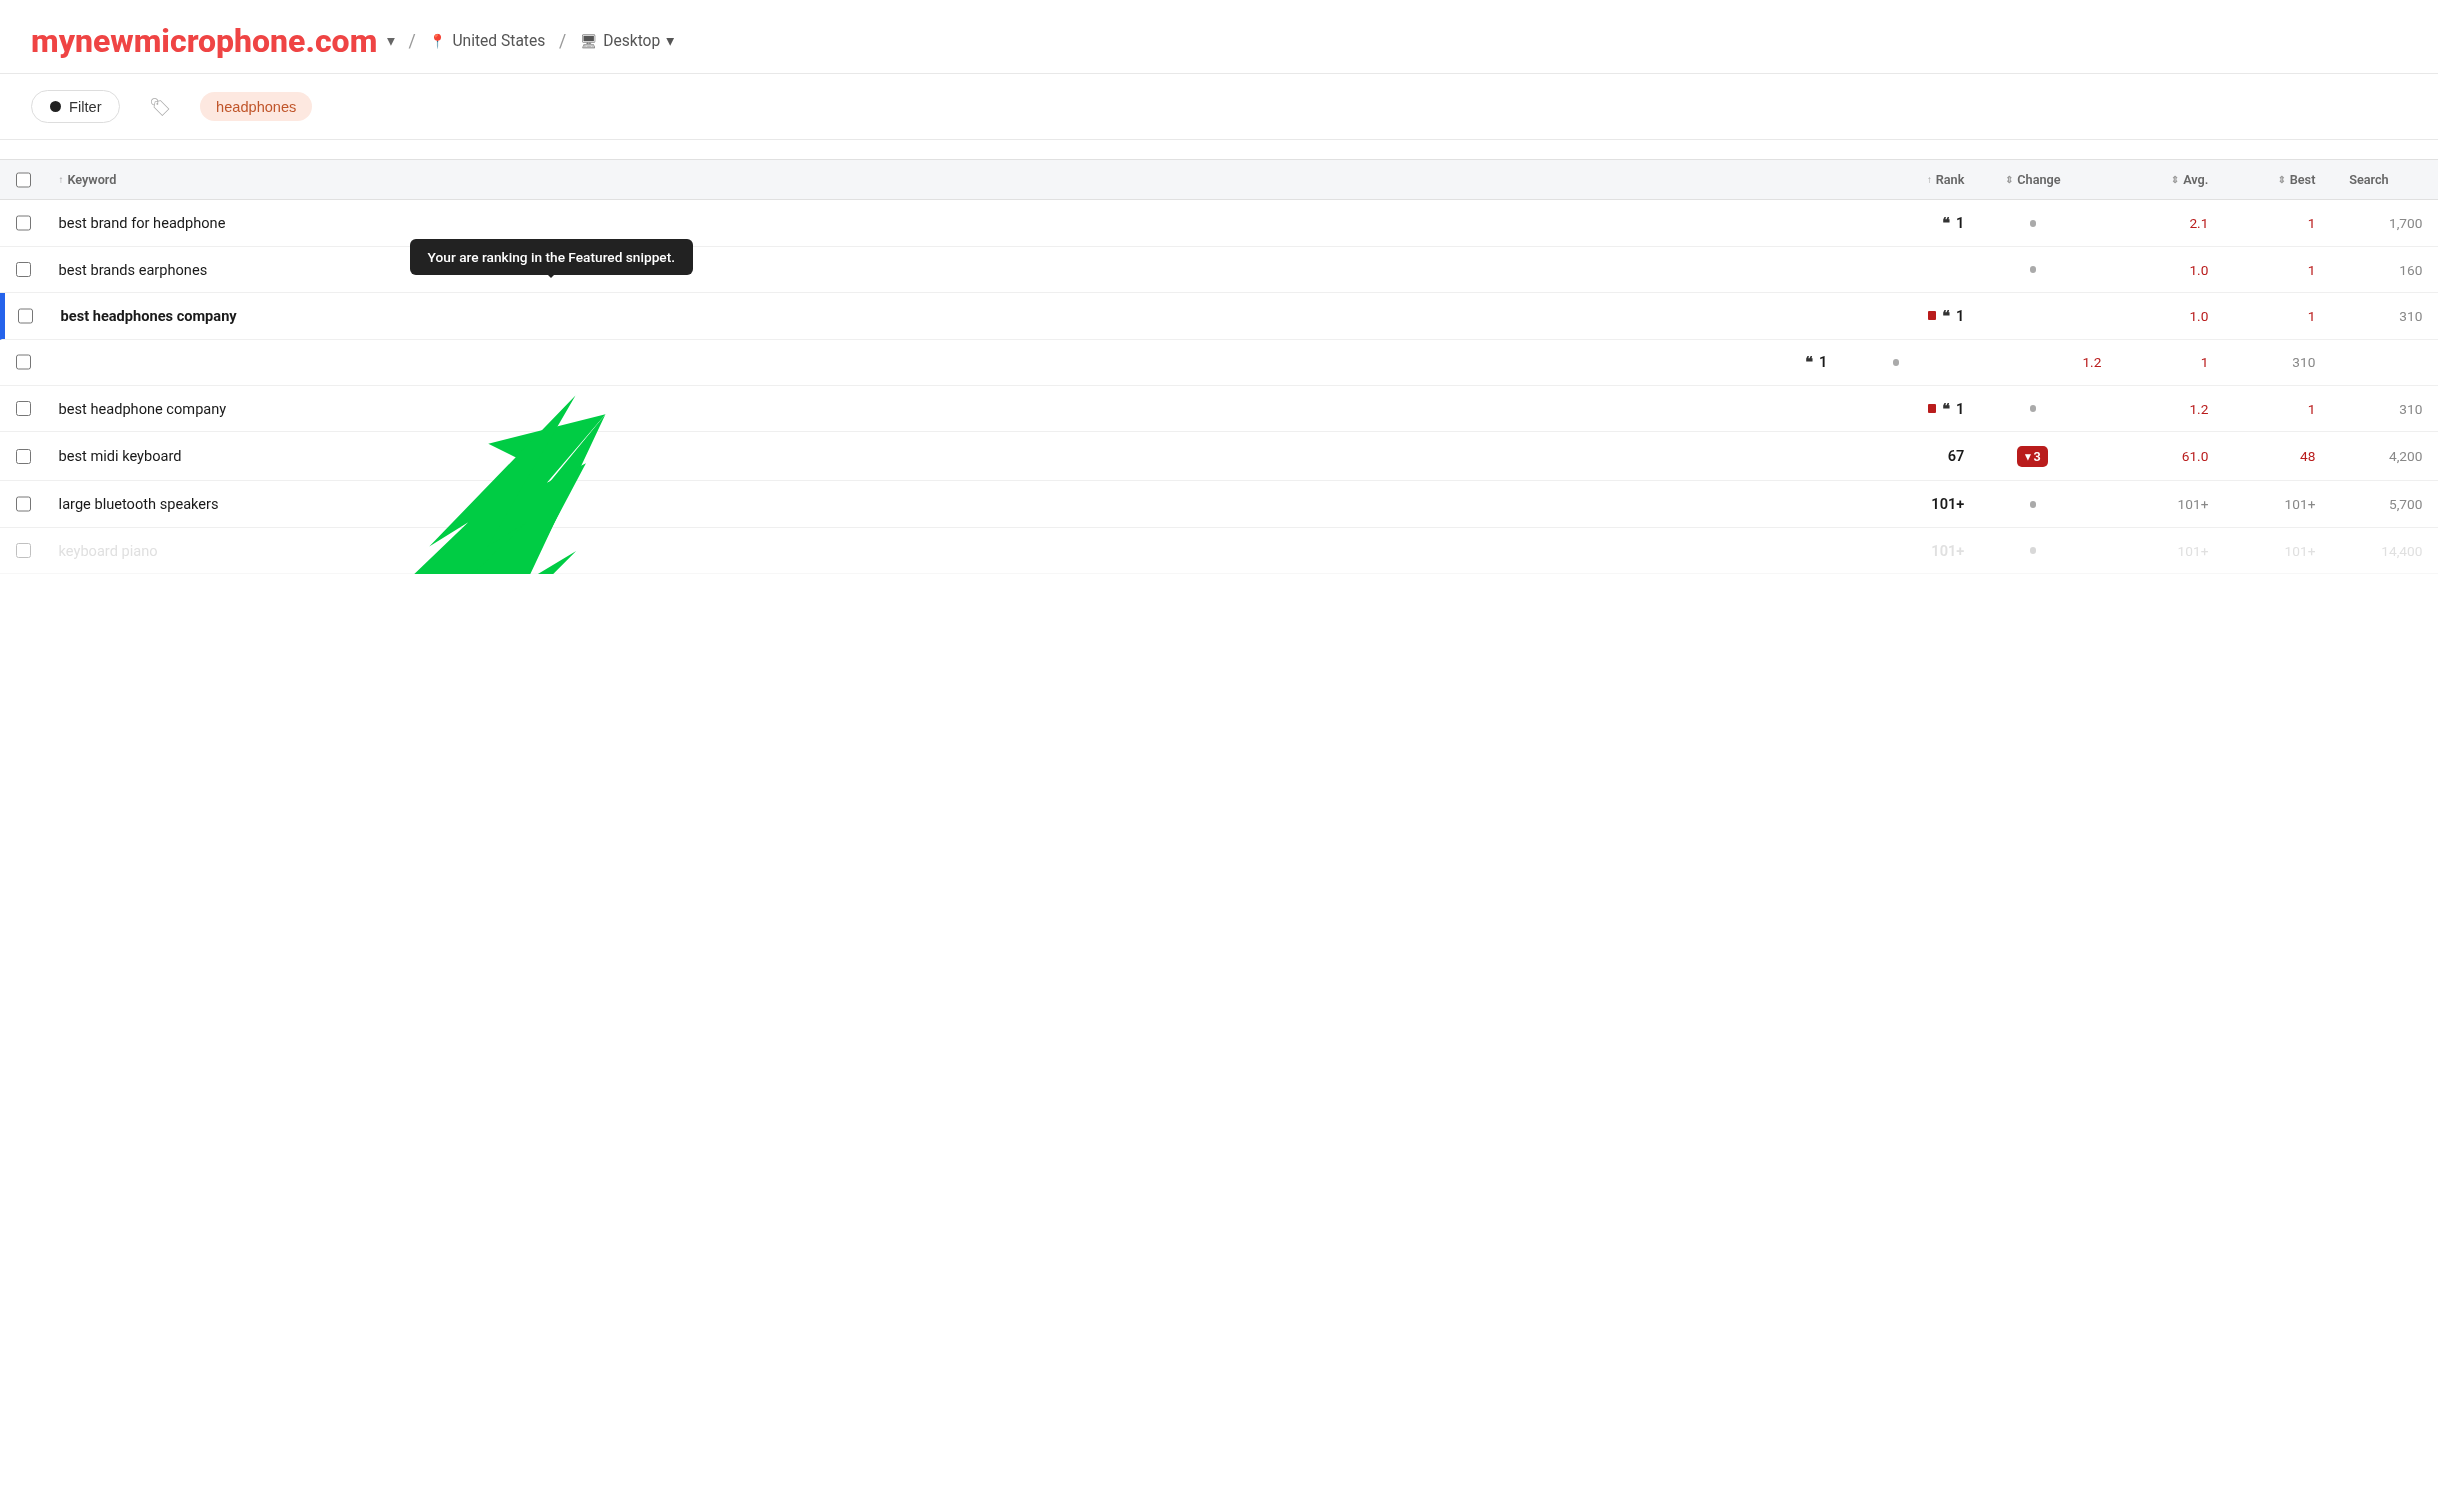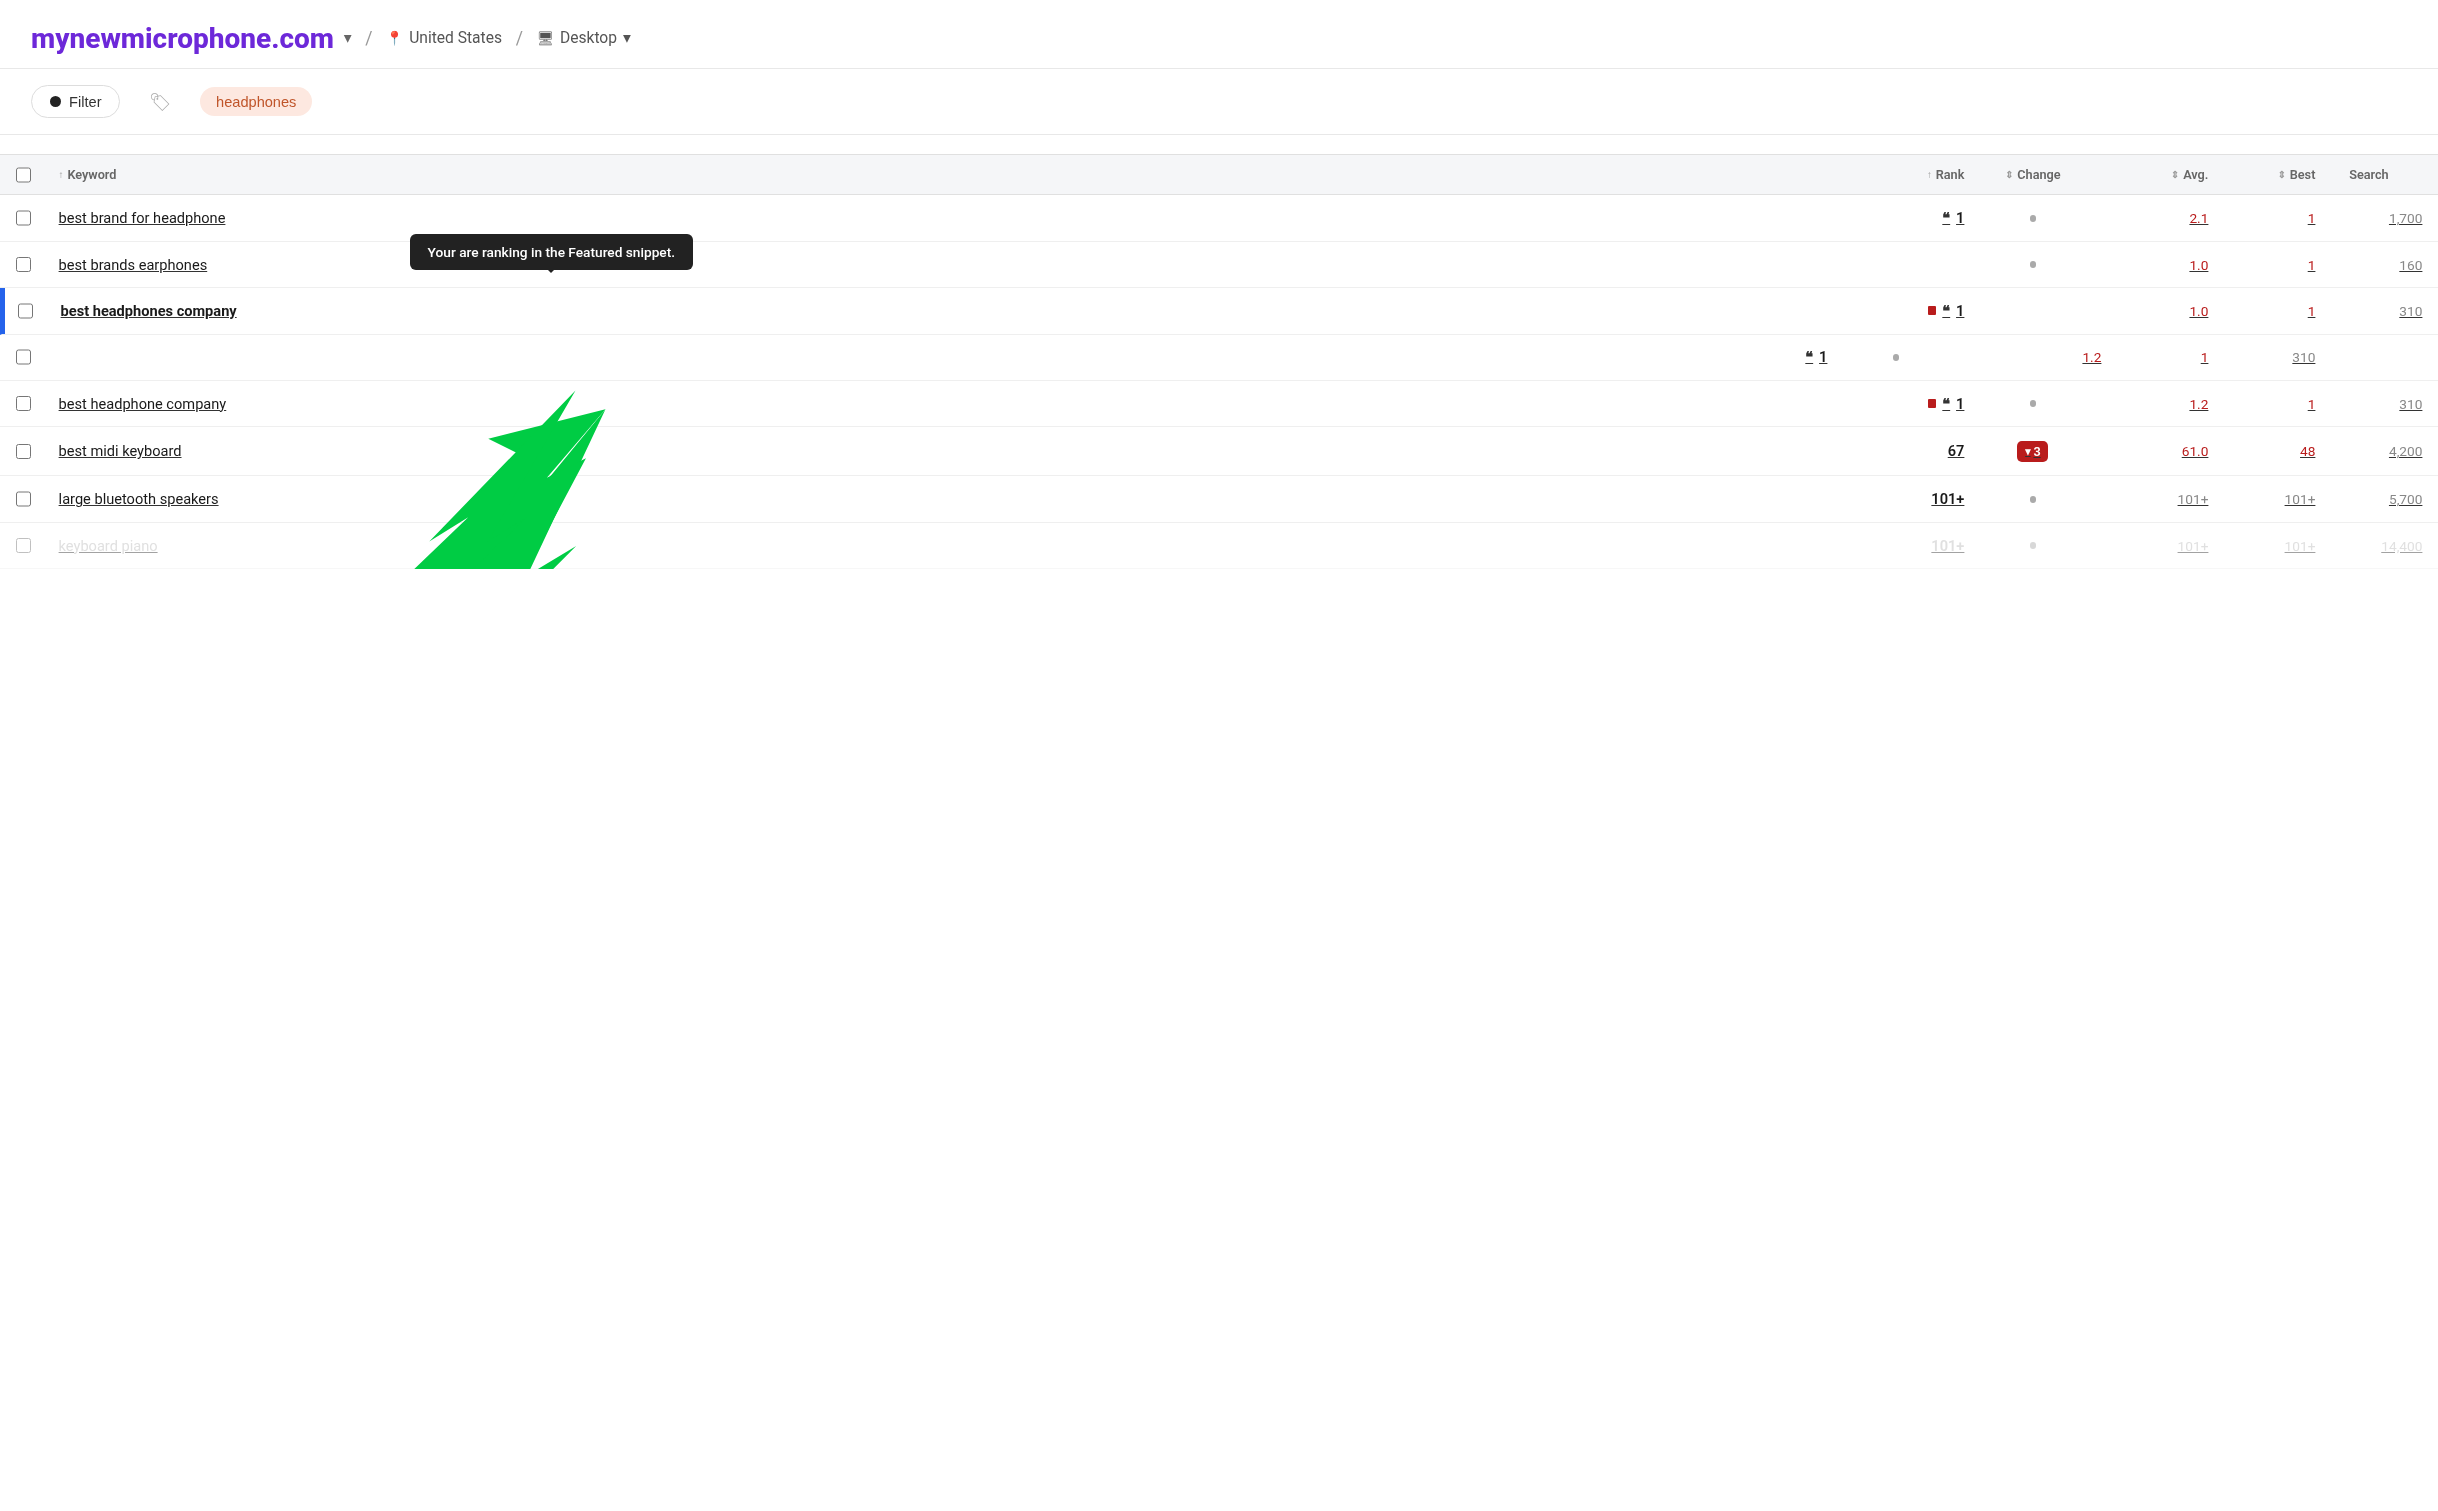--- a/index.html
+++ b/index.html
@@ -12,23 +12,23 @@
 
     .header {
       padding: 21.5px 31px 13.7px 31px;
       border-bottom: 1px solid #e8e8e8;
       display: flex;
       align-items: center;
       gap: 9.8px;
     }
 
     .site-title {
-      font-size: 28px;
+      font-size: 32px;
       font-weight: 800;
-      color: #6d28d9;
+      color: #ef4444;
     }
 
     .chevron-icon {
       color: #666;
       font-size: 15.6px;
     }
 
     .breadcrumb-sep {
       color: #999;
       font-size: 17.6px;
@@ -252,21 +252,20 @@
     }
 
     .green-arrow-svg {
       width: 293px;
       height: 215px;
     }
 
     .table-wrapper {
       position: relative;
       overflow: hidden;
-      text-decoration: underline;
     }
 
     .col-header-check {
       display: flex;
       align-items: center;
     }
 
     .rank-col { justify-content: flex-end; }
 
     .faded { color: #bbb; }

